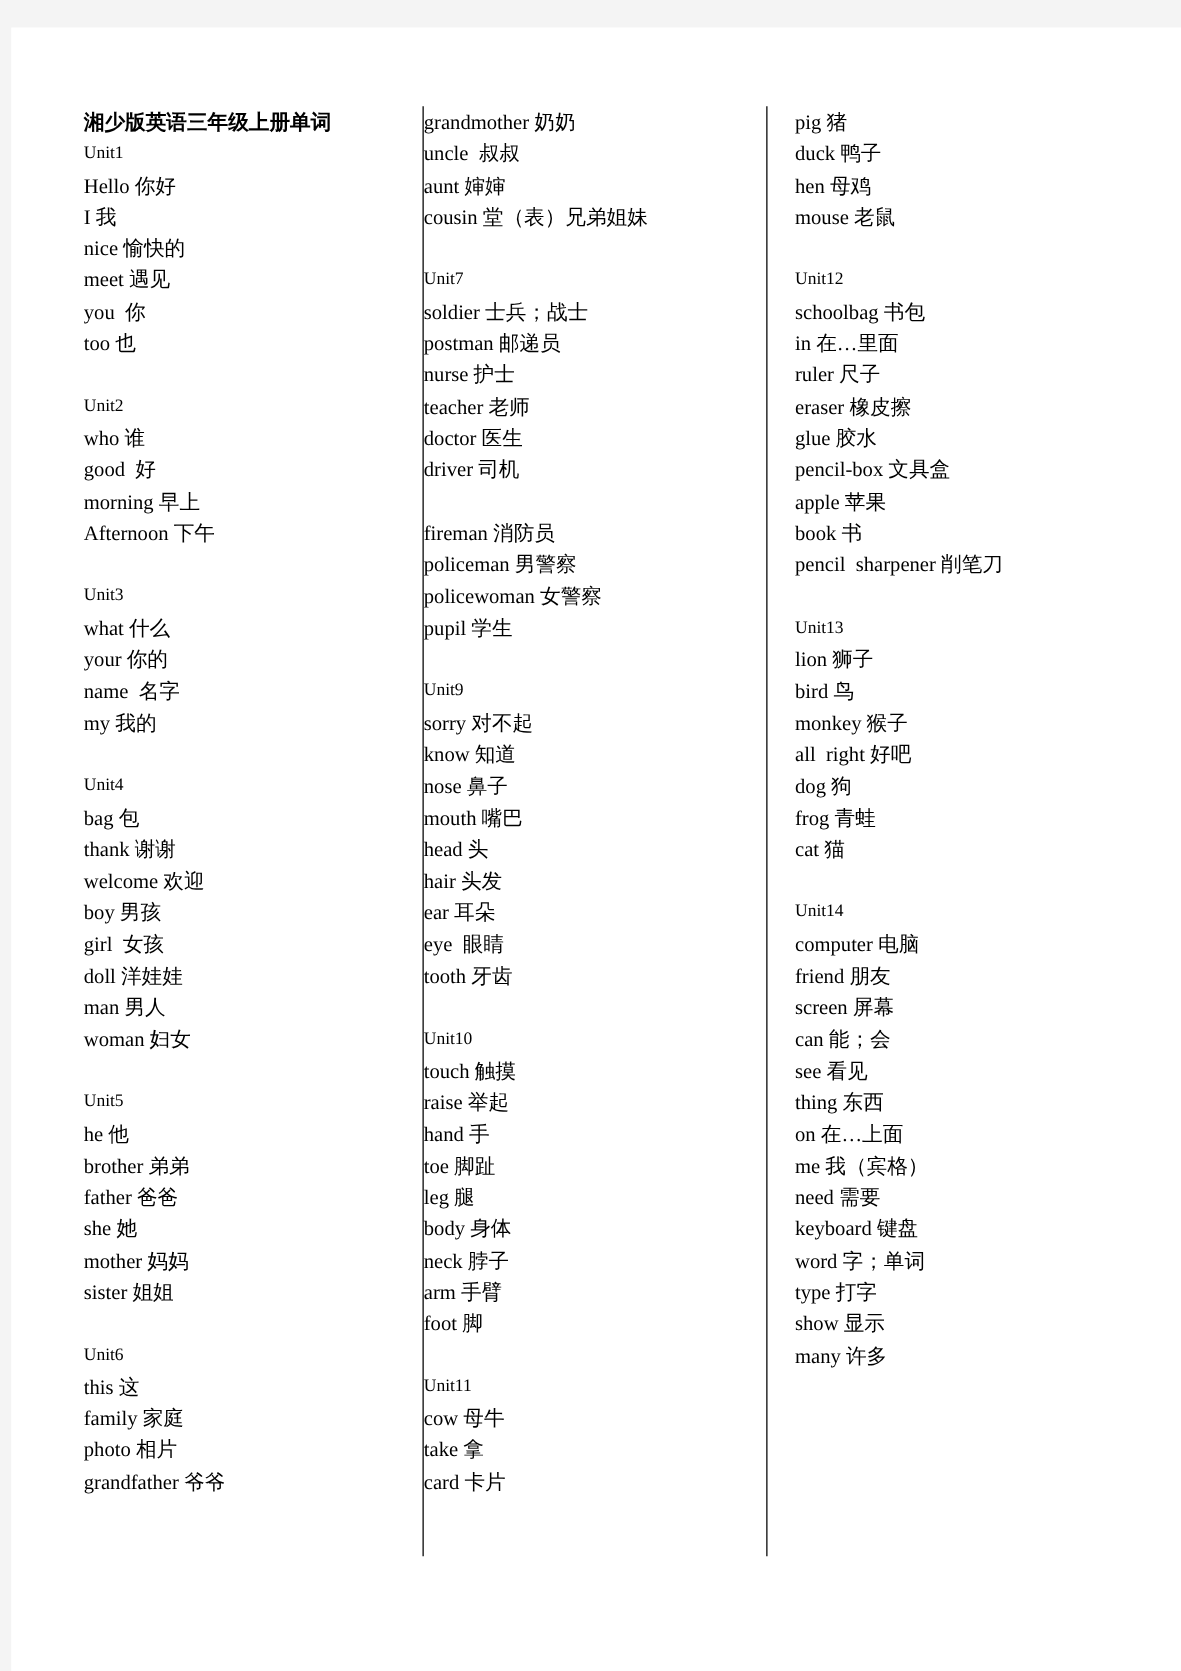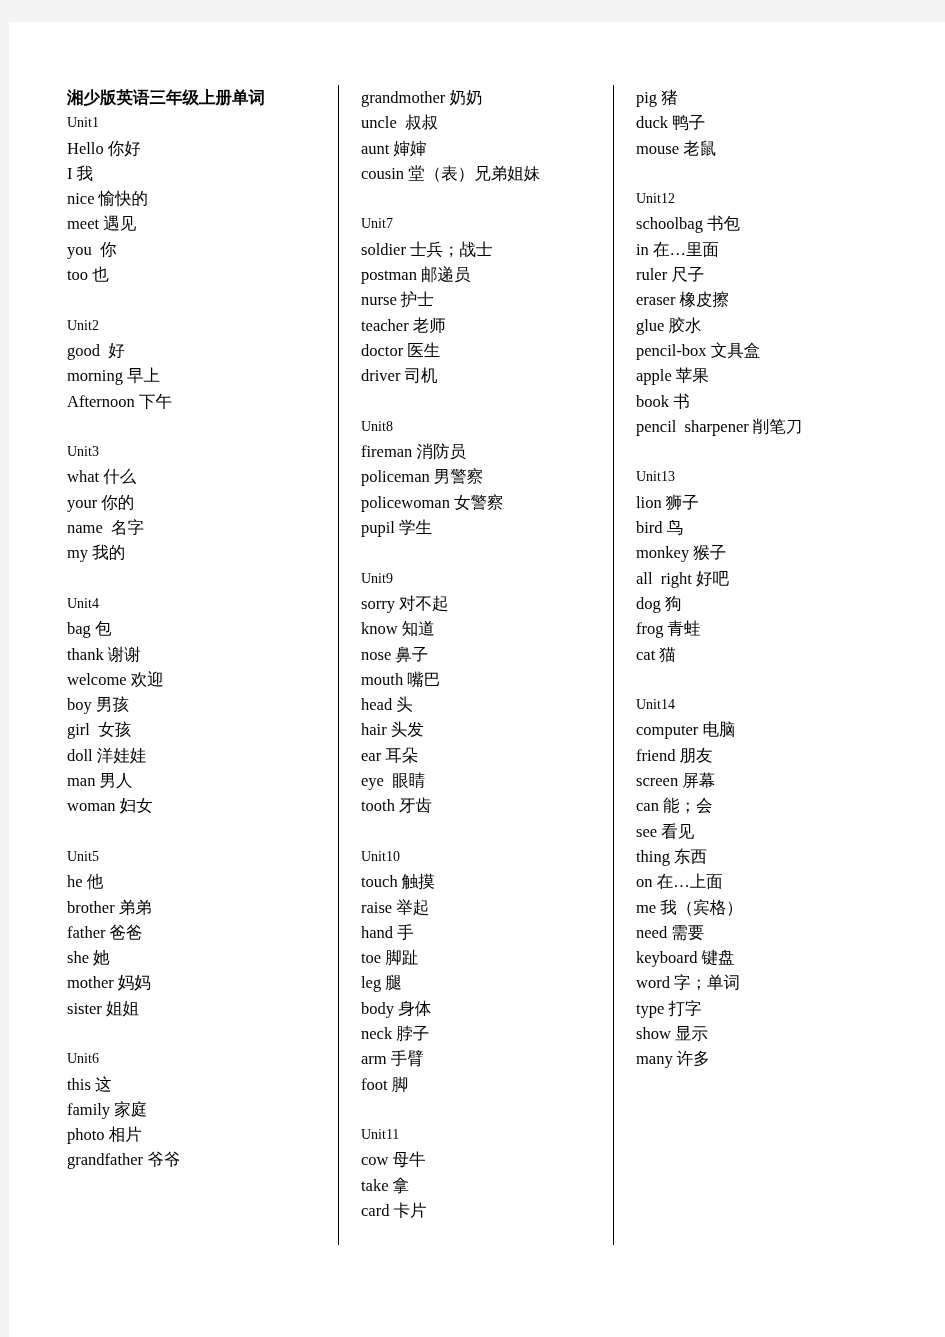--- a/index.html
+++ b/index.html
@@ -36,21 +36,21 @@
     height: 1160px;
     display: flex;
     flex-direction: row;
   }
   .col {
     position: relative;
     box-sizing: border-box;
     font-family: Liberation Serif, serif;
   }
   .col-1 { width: 271px; padding-right: 10px; }
-  .col-2 { width: 275px; padding-left: 22px; border-left: 1.3px solid #000; }
+  .col-2 { width: 275px; border-left: 1.3px solid #000; }
   .col-3 { width: 314px; padding-left: 22px; border-left: 1.3px solid #000; }
 
   .doc-title {
     font-size: 16.5px;
     font-weight: bold;
     line-height: 25.3px;
     color: #000;
     letter-spacing: 0px;
     white-space: nowrap;
   }
@@ -82,20 +82,21 @@
           <div class="doc-title">湘少版英语三年级上册单词</div>
           <div class="unit-head">Unit1</div>
           <div class="entry">Hello 你好</div>
           <div class="entry">I 我</div>
           <div class="entry">nice 愉快的</div>
           <div class="entry">meet 遇见</div>
           <div class="entry">you  你</div>
           <div class="entry">too 也</div>
           <div class="spacer">&nbsp;</div>
           <div class="unit-head">Unit2</div>
+          <div class="entry">who 谁</div>
           <div class="entry">good  好</div>
           <div class="entry">morning 早上</div>
           <div class="entry">Afternoon 下午</div>
           <div class="spacer">&nbsp;</div>
           <div class="unit-head">Unit3</div>
           <div class="entry">what 什么</div>
           <div class="entry">your 你的</div>
           <div class="entry">name  名字</div>
           <div class="entry">my 我的</div>
           <div class="spacer">&nbsp;</div>
@@ -130,21 +131,20 @@
           <div class="entry">cousin 堂（表）兄弟姐妹</div>
           <div class="spacer">&nbsp;</div>
           <div class="unit-head">Unit7</div>
           <div class="entry">soldier 士兵；战士</div>
           <div class="entry">postman 邮递员</div>
           <div class="entry">nurse 护士</div>
           <div class="entry">teacher 老师</div>
           <div class="entry">doctor 医生</div>
           <div class="entry">driver 司机</div>
           <div class="spacer">&nbsp;</div>
-          <div class="unit-head">Unit8</div>
           <div class="entry">fireman 消防员</div>
           <div class="entry">policeman 男警察</div>
           <div class="entry">policewoman 女警察</div>
           <div class="entry">pupil 学生</div>
           <div class="spacer">&nbsp;</div>
           <div class="unit-head">Unit9</div>
           <div class="entry">sorry 对不起</div>
           <div class="entry">know 知道</div>
           <div class="entry">nose 鼻子</div>
           <div class="entry">mouth 嘴巴</div>
@@ -166,20 +166,21 @@
           <div class="entry">foot 脚</div>
           <div class="spacer">&nbsp;</div>
           <div class="unit-head">Unit11</div>
           <div class="entry">cow 母牛</div>
           <div class="entry">take 拿</div>
           <div class="entry">card 卡片</div>
         </div>
       <div class="col col-3">
           <div class="entry">pig 猪</div>
           <div class="entry">duck 鸭子</div>
+          <div class="entry">hen 母鸡</div>
           <div class="entry">mouse 老鼠</div>
           <div class="spacer">&nbsp;</div>
           <div class="unit-head">Unit12</div>
           <div class="entry">schoolbag 书包</div>
           <div class="entry">in 在…里面</div>
           <div class="entry">ruler 尺子</div>
           <div class="entry">eraser 橡皮擦</div>
           <div class="entry">glue 胶水</div>
           <div class="entry">pencil-box 文具盒</div>
           <div class="entry">apple 苹果</div>

